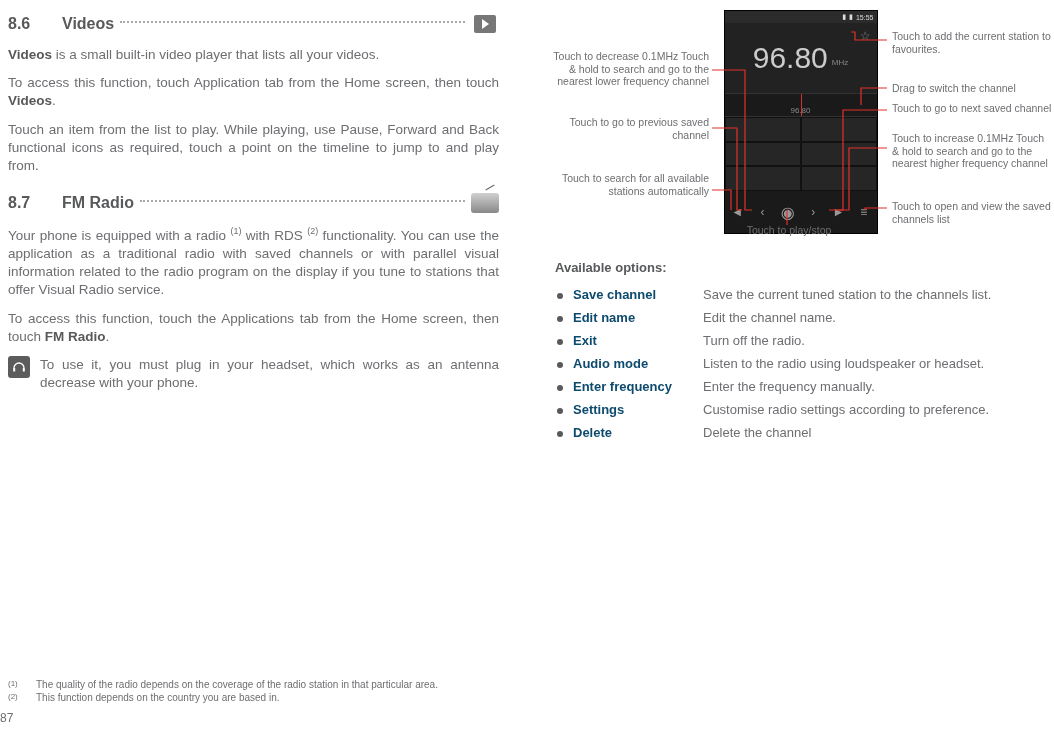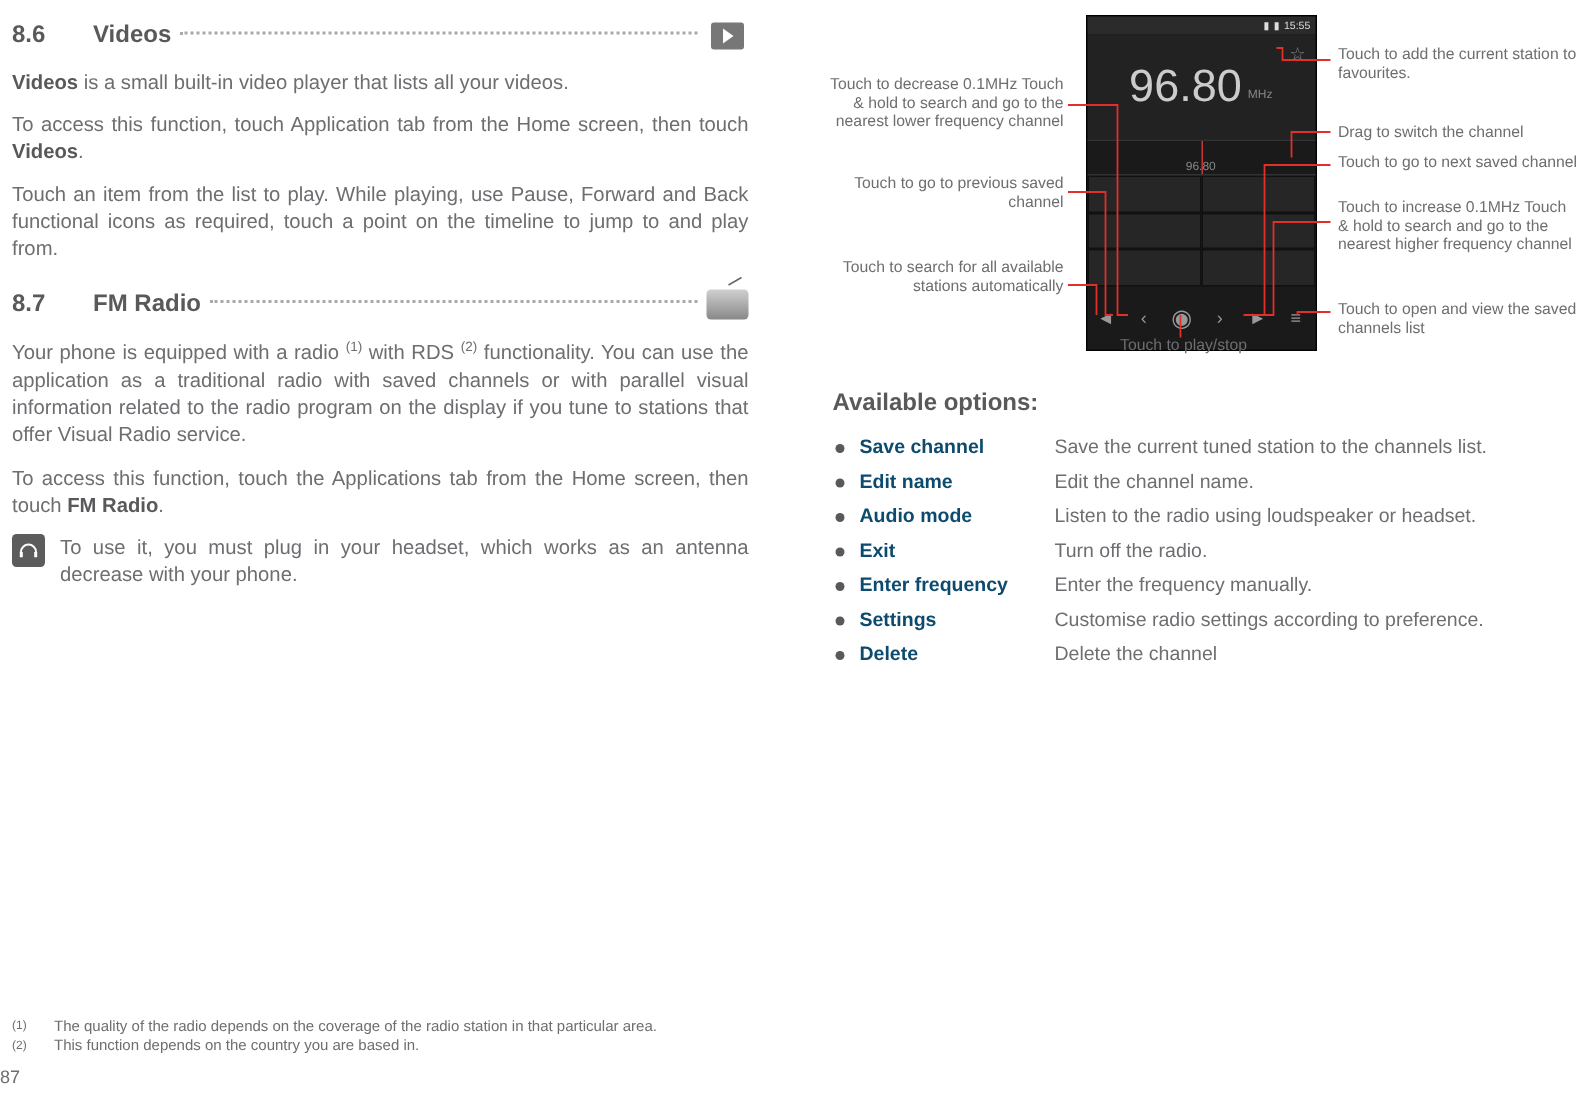--- a/index.html
+++ b/index.html
@@ -100,21 +100,21 @@
 
   .callout {
     position:absolute; font-size:10.5px; color:#6d6e71; line-height:1.2;
     width:160px;
   }
   .callout.right-side { text-align:left;margin-left:28px; }
   .callout.left-side { text-align:right; }
   .red-line { stroke:#e1302a; stroke-width:1.2; fill:none;}
   svg.overlay { position:absolute; top:0; left:0; width:100%; height:100%; pointer-events:none;}
 
-  .opts-head { font-size:16px; font-weight:bold; color:#58595b; margin:20px 0 12px 0;}
+  .opts-head { font-size:13px; font-weight:bold; color:#58595b; margin:20px 0 12px 0;}
   .opt-row { display:flex; align-items:flex-start; margin-bottom:8px; font-size:13px;}
   .bullet { width:6px; height:6px; background:#58595b; border-radius:50%; margin:6px 10px 0 2px; flex-shrink:0;}
   .opt-label { font-weight:bold; color:#0c4a6e; width:130px; flex-shrink:0;}
   .opt-desc { color:#6d6e71;}
   
   .play-icon {
     width:22px;height:18px;background:#777;position:relative;border-radius:2px;
   }
   .play-icon::after{
     content:'';position:absolute;left:8px;top:4px;
@@ -257,30 +257,30 @@
         <span class="opt-label">Save channel</span>
         <span class="opt-desc">Save the current tuned station to the channels list.</span>
       </div>
     <div class="opt-row">
         <span class="bullet"></span>
         <span class="opt-label">Edit name</span>
         <span class="opt-desc">Edit the channel name.</span>
       </div>
     <div class="opt-row">
         <span class="bullet"></span>
+        <span class="opt-label">Exit</span>
+        <span class="opt-desc">Turn off the radio.</span>
+      </div>
+    <div class="opt-row">
+        <span class="bullet"></span>
         <span class="opt-label">Audio mode</span>
         <span class="opt-desc">Listen to the radio using loudspeaker or headset.</span>
       </div>
     <div class="opt-row">
         <span class="bullet"></span>
-        <span class="opt-label">Exit</span>
-        <span class="opt-desc">Turn off the radio.</span>
-      </div>
-    <div class="opt-row">
-        <span class="bullet"></span>
         <span class="opt-label">Enter frequency</span>
         <span class="opt-desc">Enter the frequency manually.</span>
       </div>
     <div class="opt-row">
         <span class="bullet"></span>
         <span class="opt-label">Settings</span>
         <span class="opt-desc">Customise radio settings according to preference.</span>
       </div>
     <div class="opt-row">
         <span class="bullet"></span>

